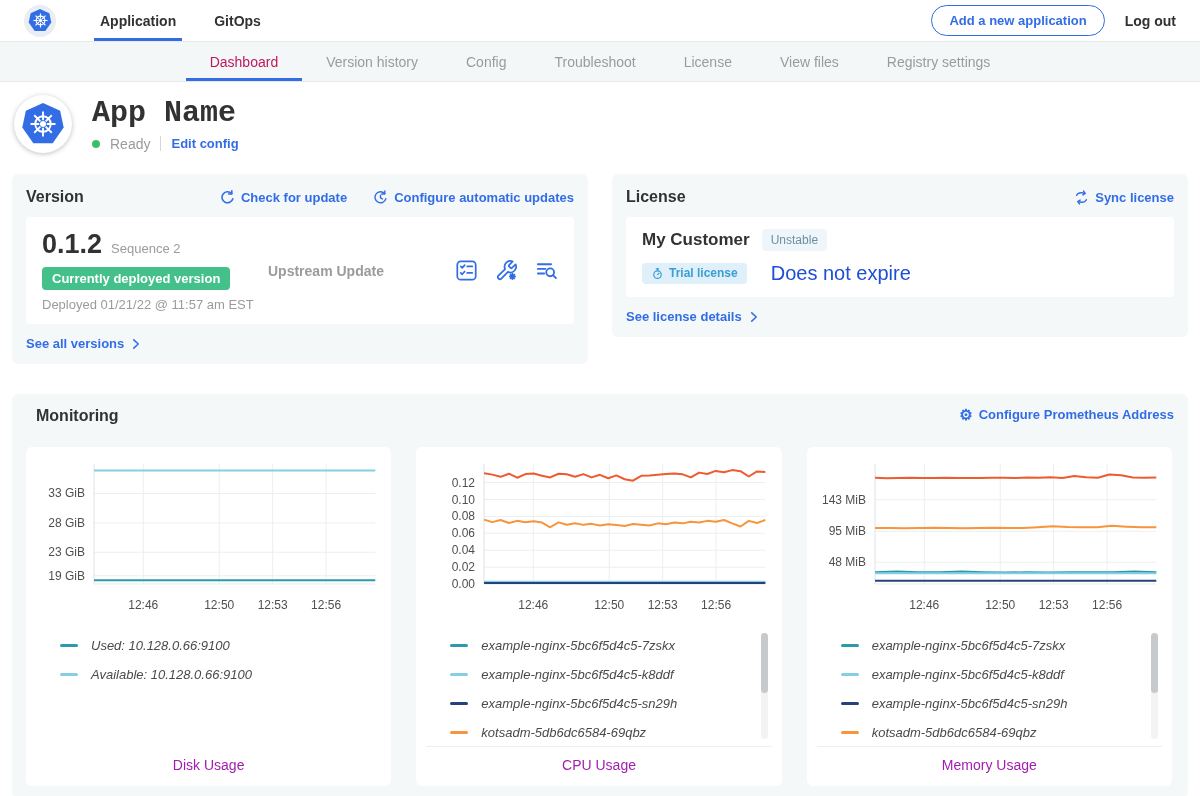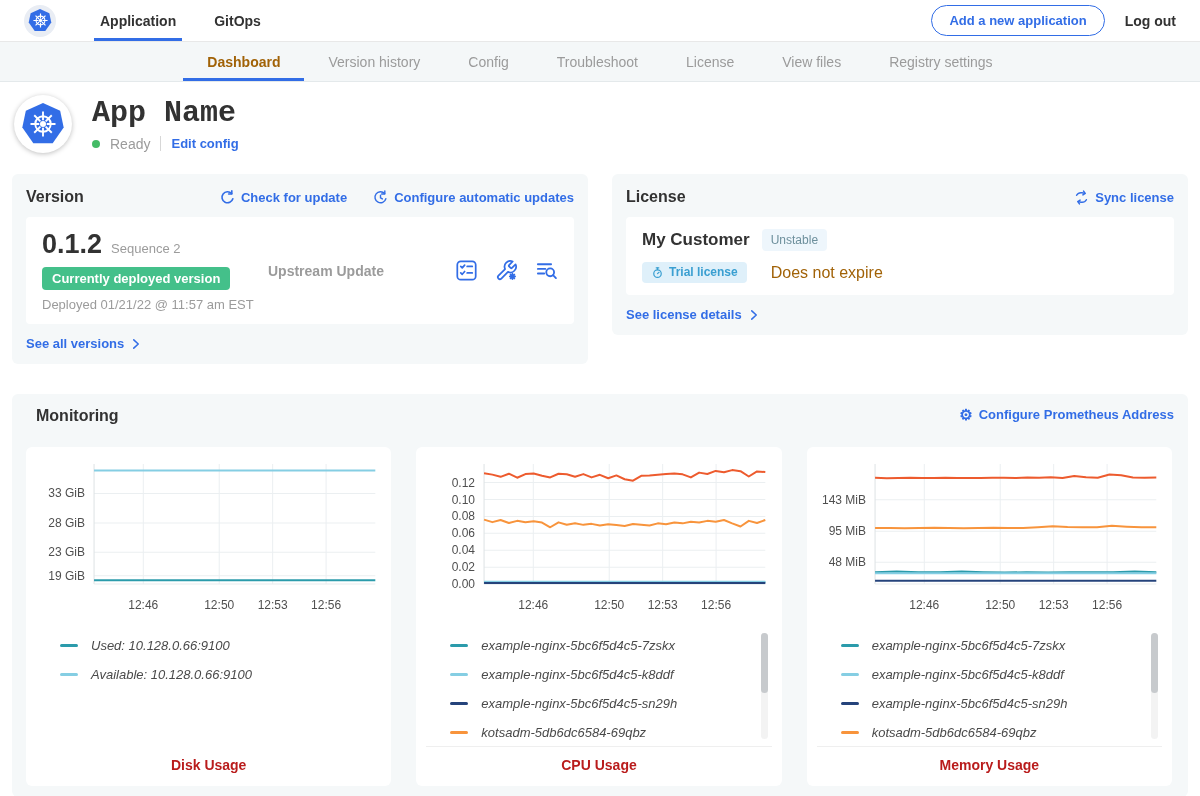--- a/index.html
+++ b/index.html
@@ -25,21 +25,21 @@
   .topnav-item.active { border-bottom-color:#326de6; }
   .topnav-right { margin-left:auto; display:flex; align-items:center; gap:20px; }
   .pill-btn { background:#fff; border:1px solid #326de6; color:#326de6; font-weight:700; font-size:13px;
     border-radius:16px; padding:7px 17px; cursor:pointer; font-family:inherit; }
   .logout { color:#323232; font-weight:600; font-size:14px; }
 
   
   .subnav { height:40px; background:#f4f7f8; border-bottom:1px solid #e4e9eb; display:flex; justify-content:center; }
   .subnav-tab { display:flex; align-items:center; padding:0 24px; font-size:14px; color:#9b9b9b;
     border-bottom:3px solid transparent; border-top:3px solid transparent; }
-  .subnav-tab.active { color:#a16207; font-weight:700; border-bottom-color:#326de6; }
+  .subnav-tab.active { color:#be185d; font-weight:400; border-bottom-color:#326de6; }
 
   
   .app-header { display:flex; align-items:center; gap:20px; padding:13px 24px 15px 14px; }
   .app-logo { width:58px; height:58px; border-radius:50%; background:#fff;
     box-shadow:0 1px 5px rgba(0,0,0,.25); display:flex; align-items:center; justify-content:center; }
   .app-title { font-size:30px; font-weight:700; color:#323232; line-height:1.1;font-family:Liberation Mono, monospace; }
   .app-sub { display:flex; align-items:center; gap:10px; margin-top:6px; }
   .status-dot { width:8px; height:8px; border-radius:50%; background:#44bb66; }
   .status-text { color:#9b9b9b; font-size:14px; }
   .vdiv { width:1px; height:15px; background:#d7d7d7; }
@@ -63,39 +63,39 @@
   .v-source { font-size:14px; font-weight:600; color:#9b9b9b; margin-left:8px; }
   .v-icons { margin-left:auto; display:flex; align-items:center; gap:17px; }
   .v-icons a { display:flex; }
   .panel-foot { margin-top:11px; }
   .lic-row1 { display:flex; align-items:center; gap:12px; }
   .lic-name { font-size:17px; font-weight:700; color:#323232; }
   .badge-channel { background:#eef6fc; color:#6d8f9c; font-size:12px; padding:4px 9px; border-radius:4px; }
   .lic-row2 { display:flex; align-items:center; gap:24px; margin-top:11px; }
   .badge-trial { display:inline-flex; align-items:center; gap:5px; background:#dff0fa; color:#3a9fd1;
     font-size:12px; font-weight:700; padding:3px 9px 4px; border-radius:4px; }
-  .lic-expiry { font-size:16px; color:#a16207; }
+  .lic-expiry { font-size:20px; color:#1d4ed8; }
 
   
   .monitoring { background:#f5f8f9; border-radius:6px; margin:30px 12px 0; padding:13px 14px 11px 12px; }
   .mon-head { display:flex; align-items:flex-start; margin-bottom:22px; padding-left:12px; }
   .mon-title { font-size:16px; font-weight:700; }
   .mon-link { margin-left:auto; }
   .gear-glyph { font-size:15px; line-height:1; color:#326de6; }
   .charts-row { display:flex; gap:25px; padding:0 2px; }
   .chart-card { background:#fff; border-radius:6px; flex:1; padding:10px 10px 13px; display:flex; flex-direction:column; }
   .chart-svg { width:100%; display:block; }
   .legend { position:relative; margin-top:14px; height:118px; padding:2px 22px 0 24px; overflow:hidden; }
   .legend.scrollable { border-bottom:1px solid #efefef; }
   .legend-item { display:flex; align-items:center; gap:13px; height:29px; }
   .legend-swatch { width:18px; height:3px; border-radius:2px; flex:none; }
   .legend-label { font-size:13px; color:#4a4a4a; white-space:nowrap;font-style:italic; }
   .scroll-track { position:absolute; right:4px; top:4px; width:7px; height:106px; background:#f3f3f3; border-radius:4px; }
   .scroll-thumb { position:absolute; left:0; top:0; width:7px; height:60px; background:#c7cacd; border-radius:4px; cursor:grab; }
-  .chart-title { margin-top:auto; text-align:center; font-size:14px; font-weight:700; color:#b91c1c; padding-top:10px; }
+  .chart-title { margin-top:auto; text-align:center; font-size:14px; font-weight:400; color:#a21caf; padding-top:10px; }
 
   svg.icon { display:block; }
 </style>
 </head>
 <body>
 
 <header class="topnav">
   <div class="logo-badge">
     <div class="hept sm">
       <svg class="icon" width="17" height="17" viewBox="0 0 24 24">

